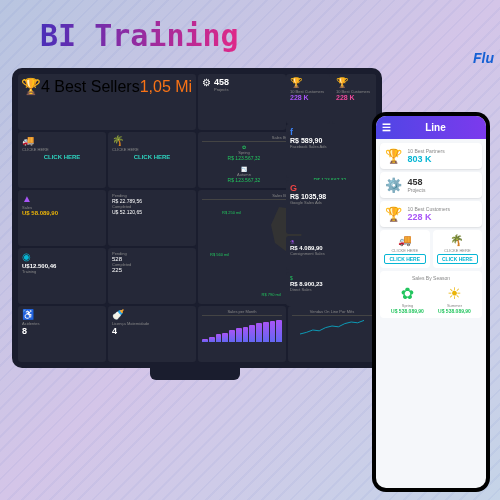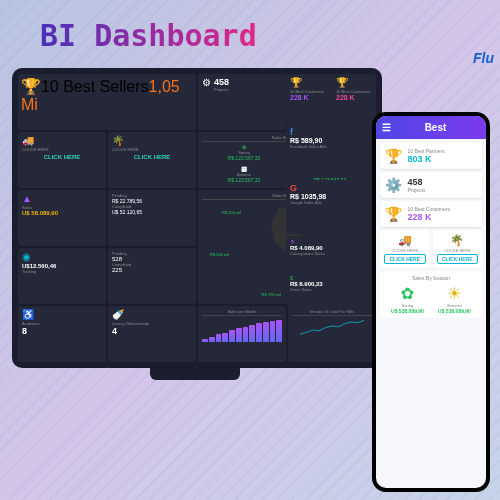--- a/index.html
+++ b/index.html
@@ -42,26 +42,26 @@
 .pseason .psr{display:flex;justify-content:space-around}
 .pseason .psi{text-align:center}
 .pseason .psl{color:#888;font-size:4px}
 .pseason .psv{color:#22c55e;font-size:5px;font-weight:700}
 .desktop-legs{position:absolute;top:364px;left:150px;width:90px;height:16px;background:#1a1d2e;border-radius:0 0 6px 6px}
 </style>
 </head>
 <body>
 
 <div class="wave"></div>
-<div class="title">BI Dashboard</div>
+<div class="title">BI Training</div>
 <div class="flu">Flu</div>
 
 <div class="desktop">
 <div class="split" style="grid-column:1/3">
-<div><span class="ico orange">🏆</span><span class="lbl">10 Best Sellers</span><span class="val orange">1,05 Mi</span></div>
+<div><span class="ico orange">🏆</span><span class="lbl">4 Best Sellers</span><span class="val orange">1,05 Mi</span></div>
 </div>
 <div class="card">
       <div style="display:flex;gap:3px">
         <span class="ico">⚙</span>
         <div>
           <div class="val">458</div>
           <div class="lbl">Projects</div>
         </div>
       </div>
     </div>
@@ -198,21 +198,21 @@
       <span class="green">$</span>
       <div class="val" style="font-size:6px">R$ 8.900,23</div>
       <div class="lbl">Direct Sales</div>
     </div>
 </div>
 
 <div class="desktop-legs"></div>
 
 <div class="phone">
 <div class="phonein">
-<div class="phead"><span style="float:left">☰</span><span>Best</span></div>
+<div class="phead"><span style="float:left">☰</span><span>Line</span></div>
 <div class="pcards">
 <div class="pcard">
           <span class="pi green">🏆</span>
           <div class="pt">
             <div class="pl">10 Best Partners</div>
             <div class="pv">803 K</div>
           </div>
         </div>
 <div class="pcard">
           <span class="pi">⚙️</span>

